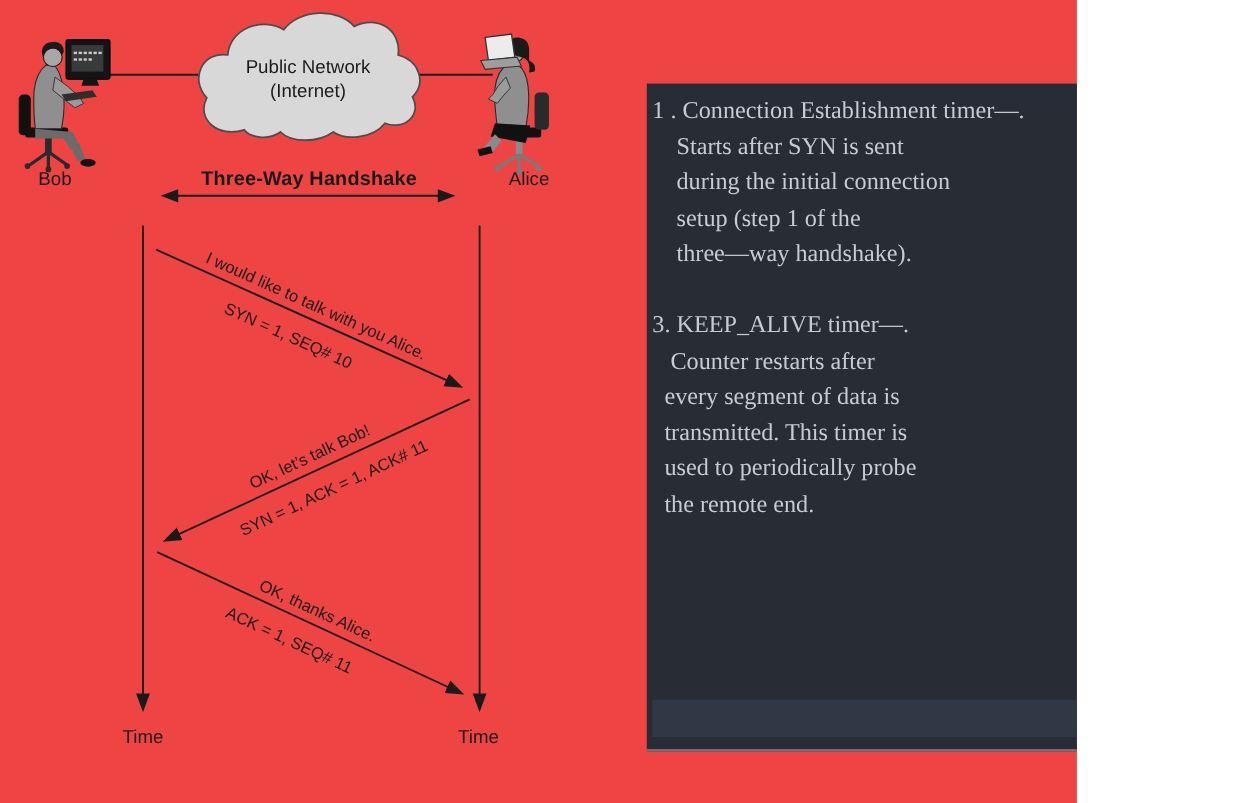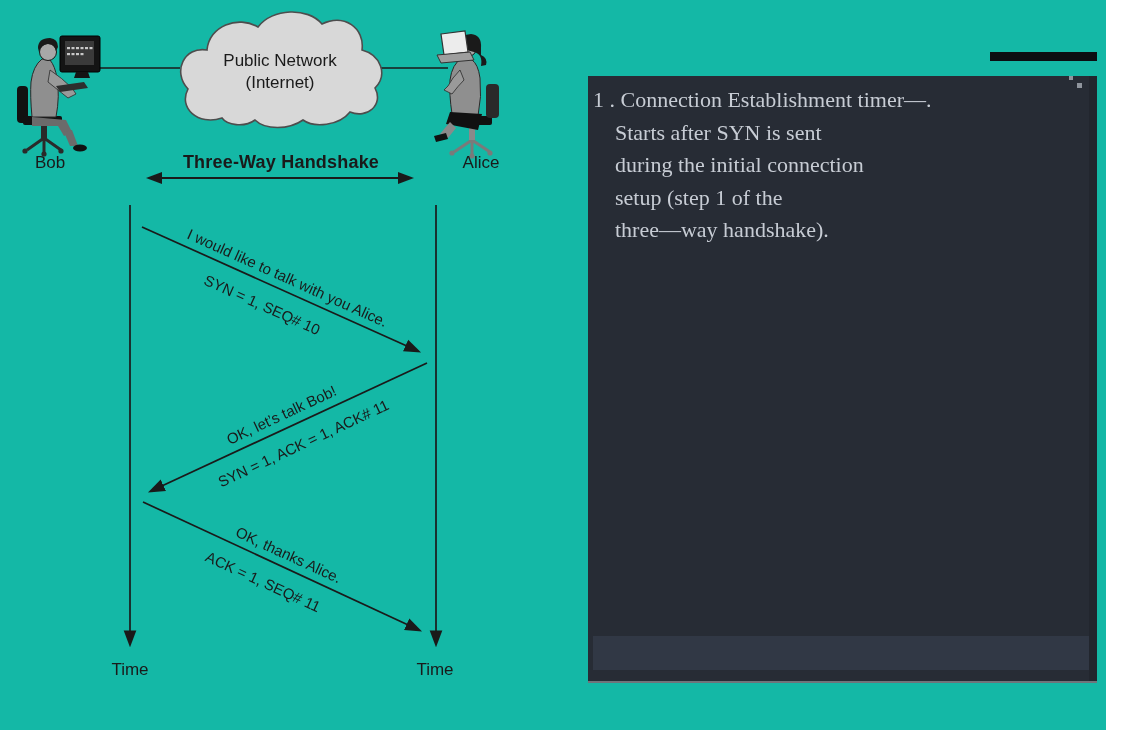--- a/index.html
+++ b/index.html
@@ -1,17 +1,17 @@
 <!DOCTYPE html>
 <html><head>
 <meta charset="utf-8">
 <style>
   html,body { margin:0; padding:0; background:#ffffff; }
   .stage {
-    position:relative; width:1106px; height:730px; background:#14b8a6;
+    position:relative; width:979px; height:730px; background:#ef4444;
     font-family:"Liberation Sans", sans-serif; overflow:hidden;
   }
   
   .diagram-svg { position:absolute; left:0; top:0; }
   .dtext  { fill:#1a1a1a; font-family:"Liberation Sans", sans-serif; }
   .cloud-text { font-size:17px; }
   .actor-text { font-size:17px; }
   .hs-text    { font-size:18px; font-weight:600; letter-spacing:0.2px; }
   .msg-text   { font-size:15px; }
   .time-text  { font-size:17px; }
@@ -166,16 +166,22 @@
   <div class="artifact-dot dot1"></div>
   <div class="artifact-dot dot2"></div>
 
   <div class="terminal">
     <div class="selection-highlight"></div>
     <pre>1 . Connection Establishment timer—.
     Starts after SYN is sent
     during the initial connection
     setup (step 1 of the
     three—way handshake).</pre>
+    <pre>3. KEEP_ALIVE timer—.
+   Counter restarts after
+  every segment of data is
+  transmitted. This timer is
+  used to periodically probe
+  the remote end.</pre>
     <div class="scrollbar-track"></div>
   </div>
 
 </div>
 
 </body></html>

